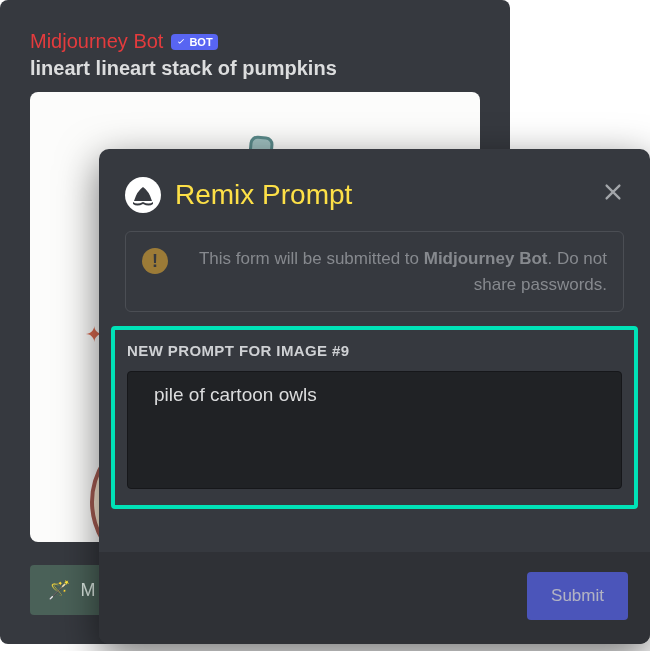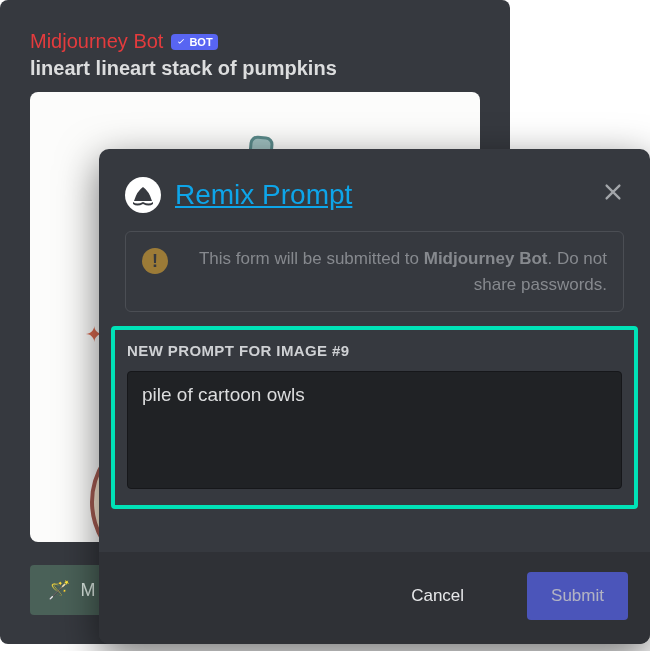--- a/index.html
+++ b/index.html
@@ -105,25 +105,24 @@
     align-items: center;
     padding: 28px 26px 18px 26px;
     gap: 14px;
   }
   .ship-icon {
     width: 36px; height: 36px; border-radius: 50%;
     background: #fff;
     display: flex; align-items: center; justify-content: center;
   }
   .modal-title {
-    color: #0ea5e9;
+    color: #fde047;
     font-size: 28px;
     font-weight: 500;
     flex: 1;
-    text-decoration: underline;
   }
   .close-x {
     color: #a3a6aa;
     font-size: 22px;
     font-weight: 300;
     cursor: pointer;
     user-select: none;
   }
   .notice {
     margin: 0 26px;
@@ -167,21 +166,21 @@
     margin-bottom: 12px;
   }
   .prompt-input {
     width: 100%;
     height: 118px;
     background: #202225;
     border: 1px solid #16171a;
     border-radius: 4px;
     color: #dcddde;
     font-size: 19px;
-    padding: 12px 14px;
+    padding: 12px 26px;
     resize: none;
     font-family: inherit;
     outline: none;
     caret-color: #00e2b7;
   }
 
   .modal-footer {
     margin-top: auto;
     padding: 20px 22px 24px;
     display: flex;
@@ -280,16 +279,15 @@
       <span>This form will be submitted to </span><span class="bot-name">Midjourney Bot</span><span>. Do not share passwords.</span>
     </div>
   </div>
 
   <div class="editor-box">
     <div class="field-label">NEW PROMPT FOR IMAGE #9</div>
     <textarea class="prompt-input" style="">pile of cartoon owls</textarea>
   </div>
 
   <div class="modal-footer">
-    <button class="btn btn-cancel">Cancel</button>
     <button class="btn btn-submit">Submit</button>
   </div>
 </div>
 
 </body></html>

